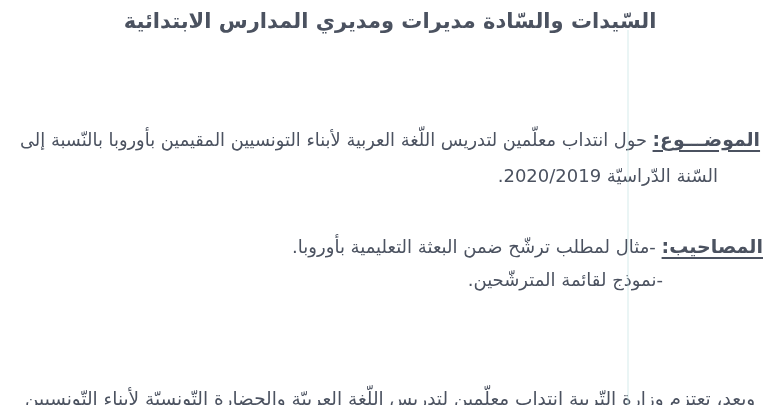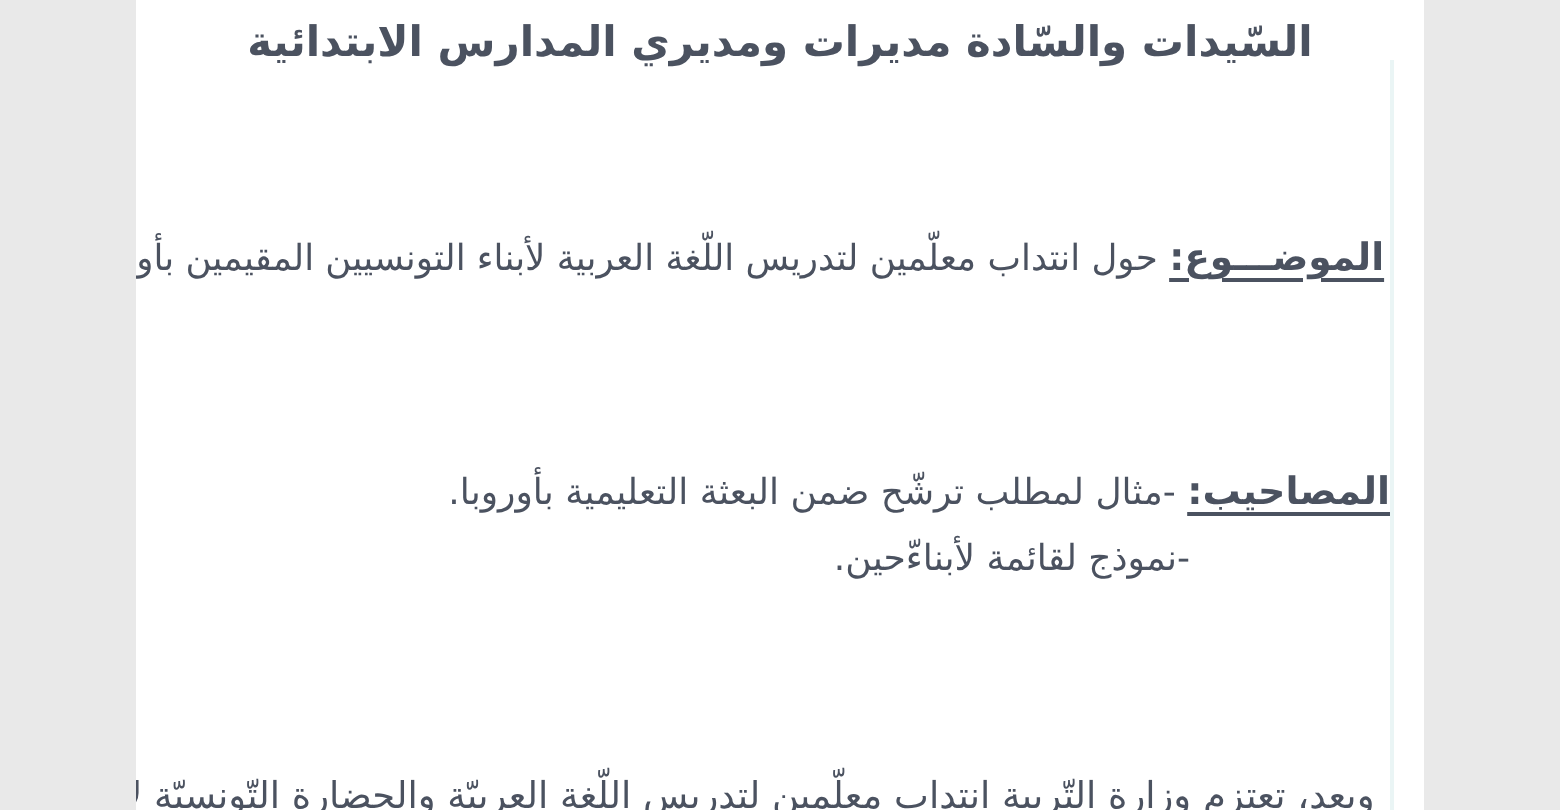--- a/index.html
+++ b/index.html
@@ -1,37 +1,37 @@
 <!DOCTYPE html>
 <html lang="ar" dir="rtl" style="--ink: #4b5260; --paper: #ffffff; --artifact: #bfe0e0;"><head>
 <meta charset="utf-8">
 <style>
   html,body { margin:0; padding:0; background:#e9e9e9; }
   .page {
     position: relative;
-    width: 644px;
+    width: 780px;
     height: 405px;
     margin: 0 auto;
     background: var(--paper, #ffffff);
     overflow: hidden;
     direction: rtl;
     font-family: "DejaVu Sans", sans-serif;
     color: var(--ink, #4b5260);
   }
   .doc-header {
     position: absolute;
     top: 4px; right: 20px; left: 20px;
     text-align: center;
     font-size: 21px;
     font-weight: 700;
     line-height: 34px;
   }
   .subject-block {
     position: absolute;
-    top: 111px; right: 20px; left: 20px;
+    top: 121px; right: 20px; left: 20px;
     font-size: 18px;
     line-height: 36px;
   }
   .attach-block {
     position: absolute;
     top: 195px; right: 17px; left: 20px;
     font-size: 18px;
     line-height: 33px;
     margin-top: 35px;
   }
@@ -75,30 +75,31 @@
     <span class="fit-inner">السّيدات والسّادة مديرات ومديري المدارس الابتدائية</span>
   </div>
 
   <div class="subject-block">
     <div class="fitline">
       <span class="fit-inner" style="transform: scaleX(0.989305);">
         <span class="section-label">الموضـــوع:</span>
         <span>حول انتداب معلّمين لتدريس اللّغة العربية لأبناء التونسيين المقيمين بأوروبا بالنّسبة إلى</span>
       </span>
     </div>
+    <div class="subject-line2">السّنة الدّراسيّة 2020/2019.</div>
   </div>
 
   <div class="attach-block">
     <div class="fitline">
       <span class="fit-inner">
         <span class="section-label">المصاحيب:</span>
         <span>-مثال لمطلب ترشّح ضمن البعثة التعليمية بأوروبا.</span>
       </span>
     </div>
-    <div class="attach-line2">-نموذج لقائمة لأبناءّحين.</div>
+    <div class="attach-line2">-نموذج لقائمة المترشّحين.</div>
   </div>
 
   <div class="bottom-line fitline">
     <span class="fit-inner" style="transform: scaleX(0.998632);">وبعد، تعتزم وزارة التّربية انتداب معلّمين لتدريس اللّغة العربيّة والحضارة التّونسيّة لأبناء التّونسيين</span>
   </div>
 
   <div class="scan-artifact"></div>
 
 </div>
 

